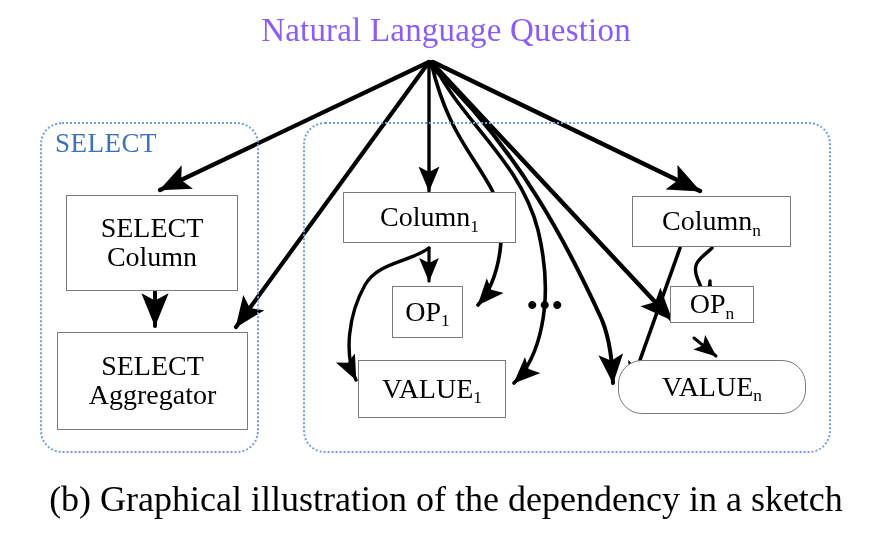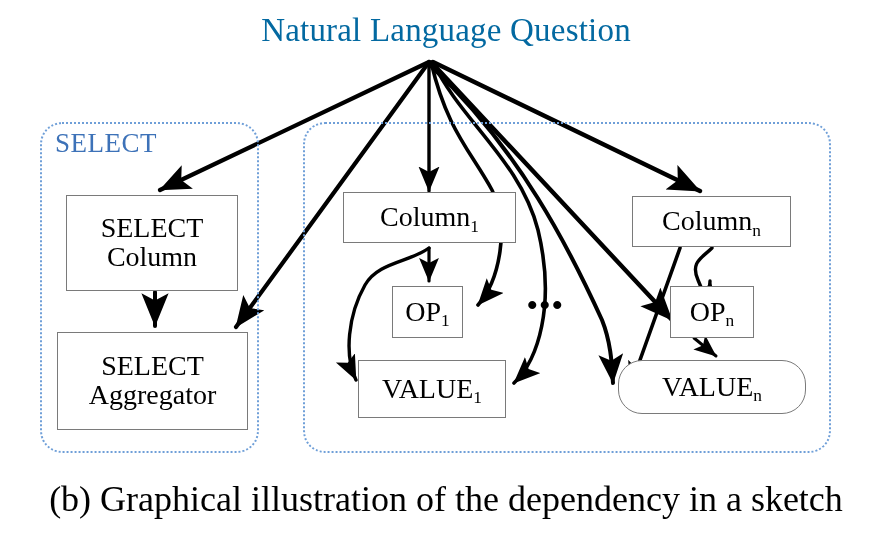--- a/index.html
+++ b/index.html
@@ -27,21 +27,21 @@
     height: 536px;
     pointer-events: none;
   }
   .title {
     position: absolute;
     left: 0;
     top: 12px;
     width: 892px;
     text-align: center;
     font-size: 33px;
-    color: #0369a1;
+    color: #8b5cf6;
     letter-spacing: 0.2px;
     white-space: nowrap;
   }
   .group-box {
     position: absolute;
     border: 2px dotted #6f9fd8;
     border-radius: 22px;
     box-sizing: border-box;
     background: transparent;
   }
@@ -80,21 +80,21 @@
     top: 0.33em;
     line-height: 0;
   }
 
   #node-select-column     { left: 66px;  top: 195px; width: 172px; height: 96px; }
   #node-select-aggregator { left: 57px;  top: 332px; width: 191px; height: 98px; }
   #node-column-1          { left: 343px; top: 192px; width: 173px; height: 51px; }
   #node-op-1              { left: 392px; top: 286px; width: 71px;  height: 52px; }
   #node-value-1           { left: 358px; top: 360px; width: 148px; height: 58px; }
   #node-column-n          { left: 632px; top: 196px; width: 159px; height: 51px; }
-  #node-op-n              { left: 670px; top: 286px; width: 84px;  height: 52px; }
+  #node-op-n              { left: 670px; top: 286px; width: 84px;  height: 37px; }
   #node-value-n           { left: 618px; top: 360px; width: 188px; height: 54px; border-radius: 24px; }
 
   .ellipsis {
     position: absolute;
     left: 527px;
     top: 288px;
     font-size: 30px;
     color: #000000;
     letter-spacing: 2px;
     font-weight: 700;

